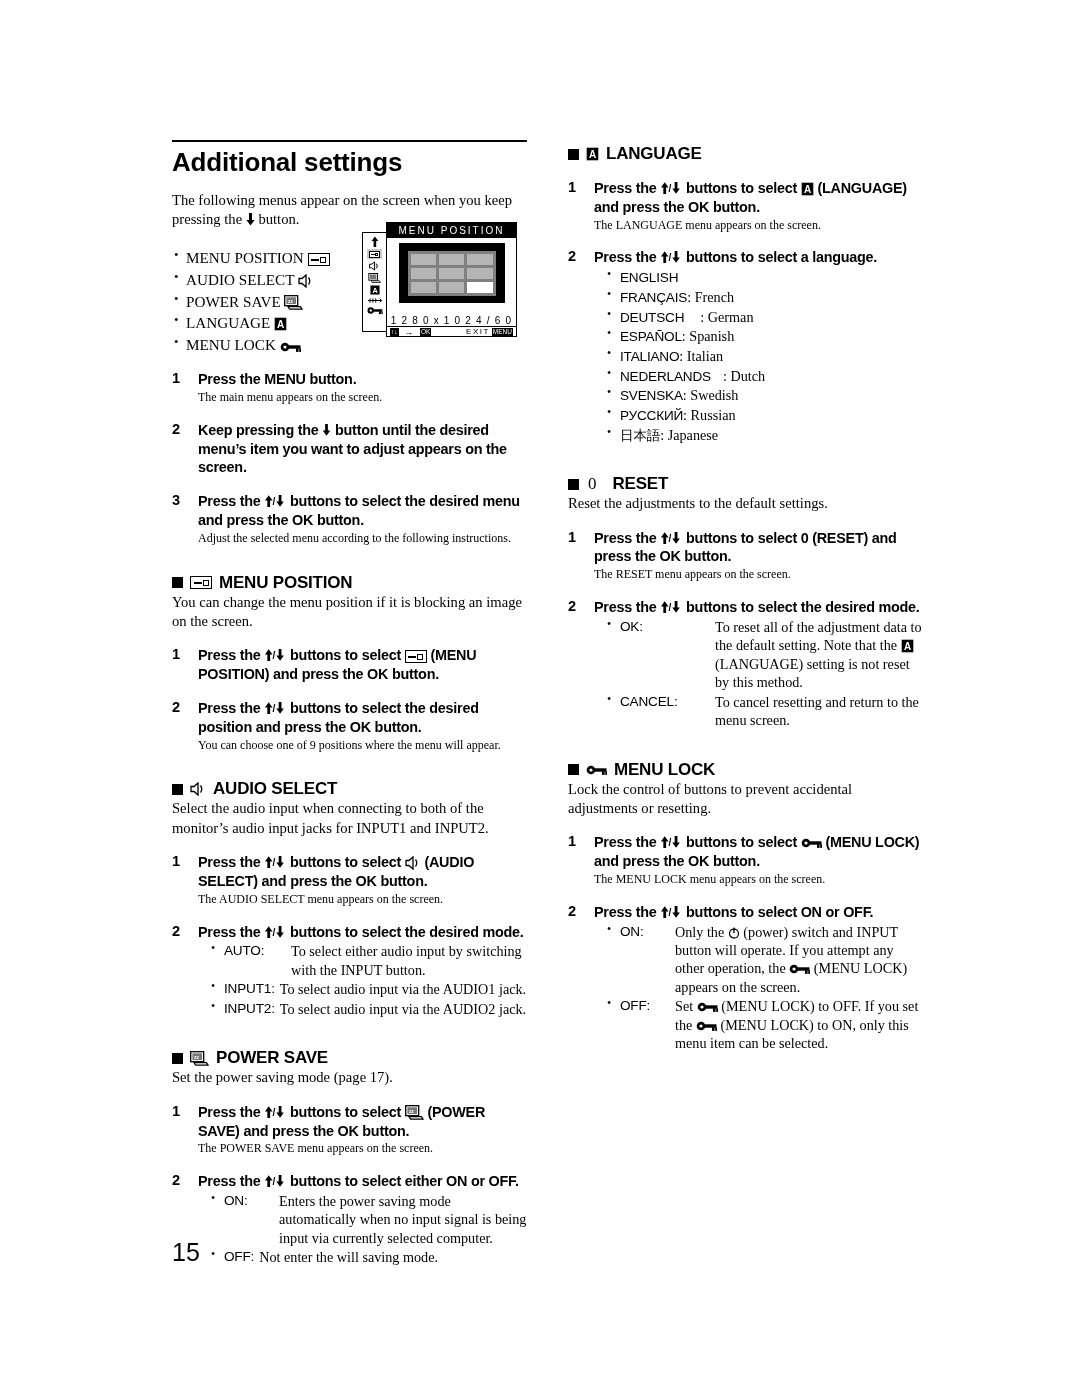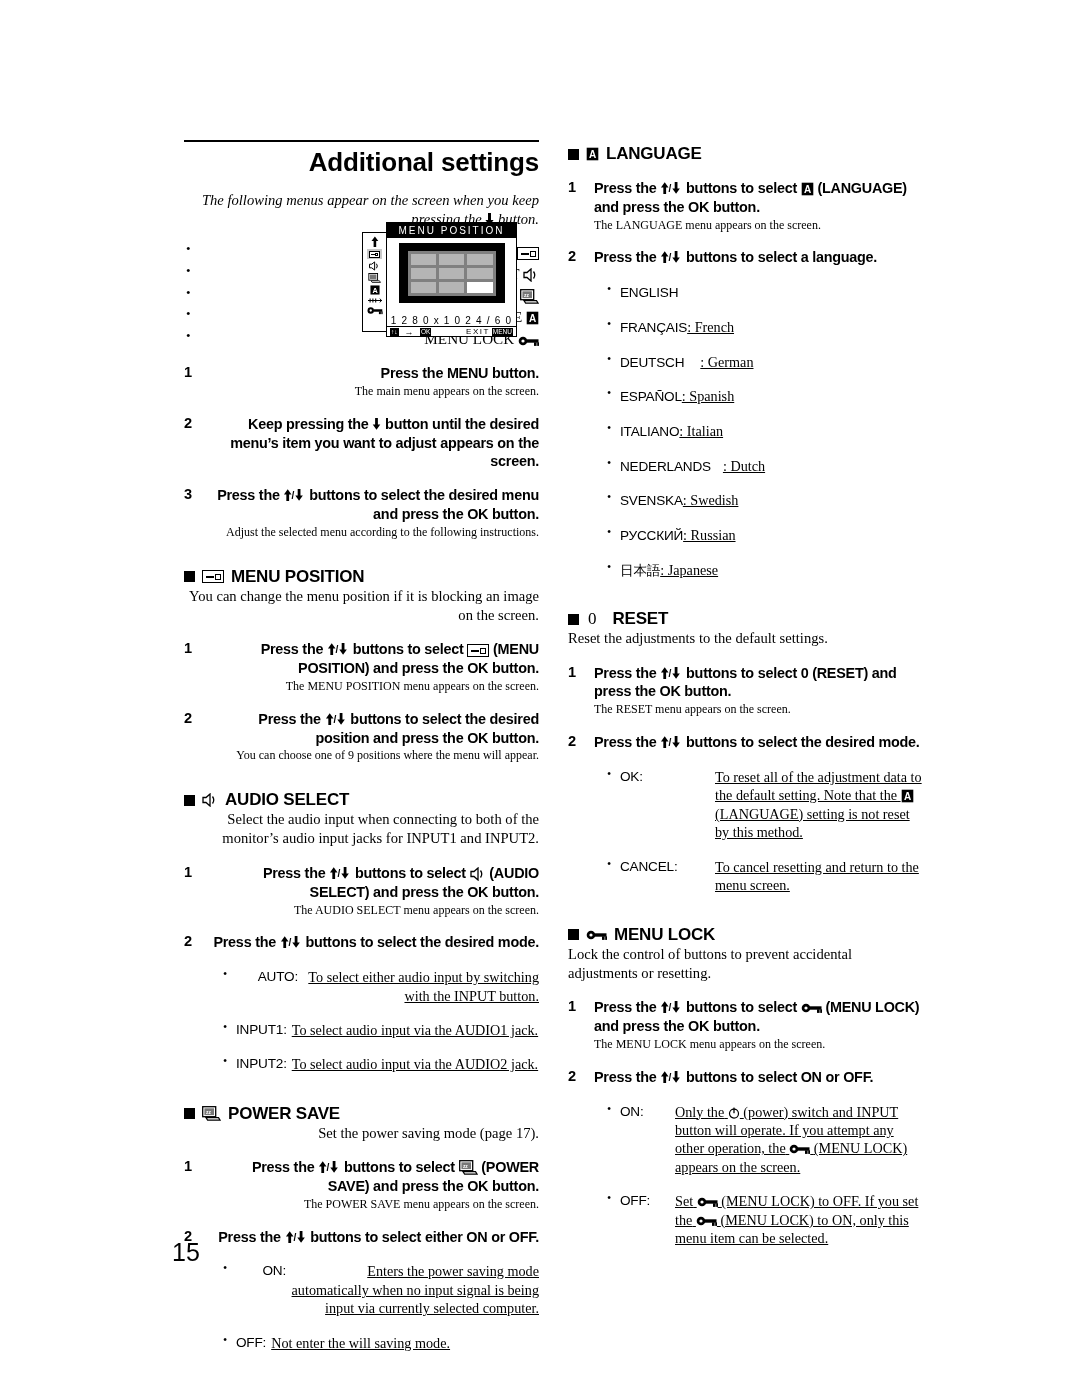--- a/index.html
+++ b/index.html
@@ -21,21 +21,21 @@
     width: 1080px;
     height: 1381px;
   }
 
   
   .col {
     position: absolute;
     top: 140px;
     width: 355px;
   }
-  .col-left  { left: 184px; text-align: right; }
+  .col-left  { left: 172px; }
   .col-right { left: 568px; }
 
   
   .title-rule {
     border-top: 2.4px solid #000;
     width: 355px;
     margin: 0 0 6px 0;
   }
   .page-title {
     font-family: "Liberation Sans", sans-serif;
@@ -46,21 +46,21 @@
     line-height: 1.1;
   }
 
   
   p.body {
     font-family: "Liberation Serif", serif;
     font-size: 14.6px;
     line-height: 1.33;
     margin: 0 0 2px 0;
   }
-  p.body.tight { margin-bottom: 12px; font-style: italic; }
+  p.body.tight { margin-bottom: 18px; }
 
   
   ul.feature-list {
     list-style: none;
     margin: 2px 0 0 0;
     padding: 0;
   }
   ul.feature-list li {
     font-family: "Liberation Serif", serif;
     font-size: 15.2px;
@@ -111,21 +111,21 @@
     list-style: none;
     margin: 1px 0 0 0;
     padding: 0 0 0 12px;
   }
   ul.opt > li {
     position: relative;
     padding-left: 14px;
     font-family: "Liberation Serif", serif;
     font-size: 14.2px;
     line-height: 1.3;
-    margin-top: 16px;
+    margin-top: 1px;
   }
   ul.opt > li:before {
     content: "\2022";
     position: absolute;
     left: 1px;
     top: -1px;
     font-size: 12px;
   }
   .opt-row { display: flex; align-items: flex-start; }
   .opt-key {
@@ -133,21 +133,20 @@
     font-size: 13.6px;
     letter-spacing: -0.2px;
     flex: 0 0 auto;
     white-space: nowrap;
   }
   .opt-val {
     font-family: "Liberation Serif", serif;
     font-size: 14.2px;
     line-height: 1.3;
     padding-left: 5px;
-    text-decoration: underline;
   }
   .opt-key.w1 { width: 62px; }
   .opt-key.w2 { width: 90px; }
   .opt-key.w3 { width: 50px; }
 
   
   .sec {
     margin-top: 26px;
     display: flex;
     align-items: center;
@@ -420,21 +419,20 @@
         <span>Press the</span>
         <svg class="ic" width="22" height="12" viewBox="0 0 22 13" style="vertical-align:-1px">
           <path d="M2.7 13 h3 V6 h2.6 L4.2 0.4 L0.1 6 h2.6 Z" fill="#000"></path>
           <text x="8.4" y="11" font-family="Liberation Sans, sans-serif" font-size="11" fill="#000">/</text>
           <path d="M15 0 h3 v7 h2.6 L16.5 12.6 L12.4 7 H15 Z" fill="#000"></path>
         </svg>
         <span>buttons to select</span>
         <span class="ic ic-pos"></span>
         <span>(MENU POSITION) and press the OK button.</span>
       </p>
-      <p class="sub">The MENU POSITION menu appears on the screen.</p>
     </div>
 
     <div class="step">
       <span class="num">2</span>
       <p class="lead">
         <span>Press the</span>
         <svg class="ic" width="22" height="12" viewBox="0 0 22 13" style="vertical-align:-1px">
           <path d="M2.7 13 h3 V6 h2.6 L4.2 0.4 L0.1 6 h2.6 Z" fill="#000"></path>
           <text x="8.4" y="11" font-family="Liberation Sans, sans-serif" font-size="11" fill="#000">/</text>
           <path d="M15 0 h3 v7 h2.6 L16.5 12.6 L12.4 7 H15 Z" fill="#000"></path>

